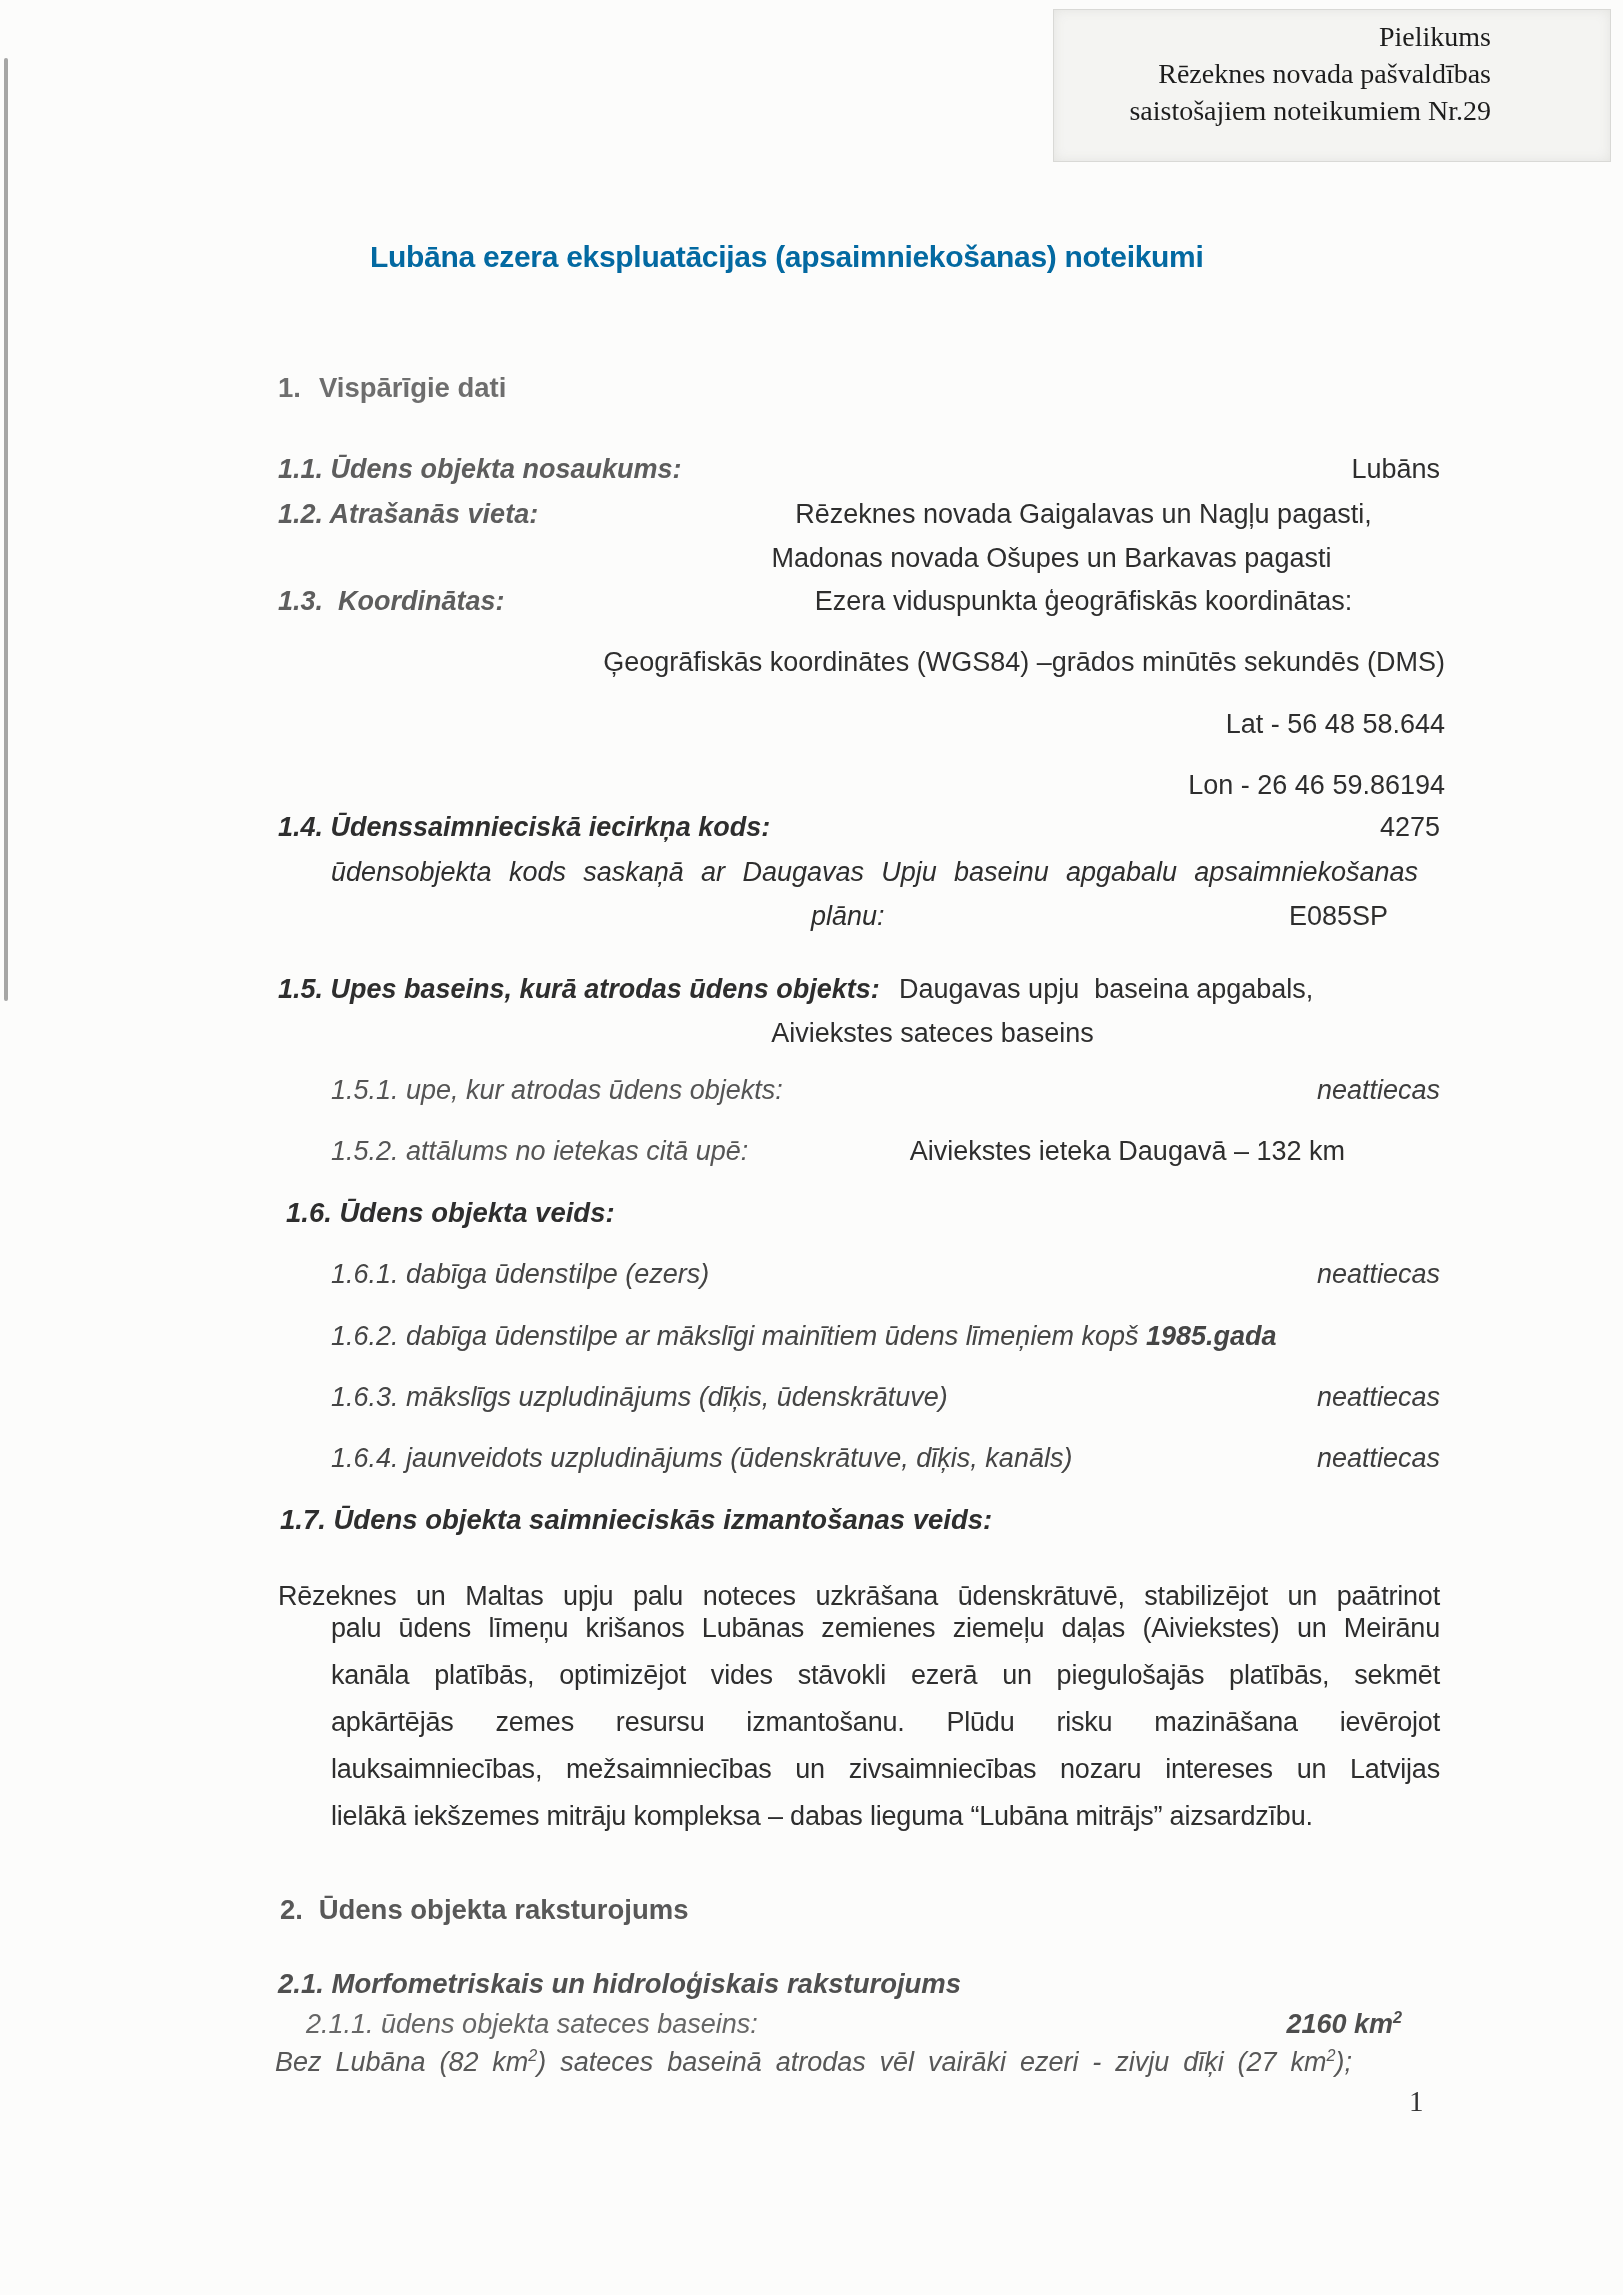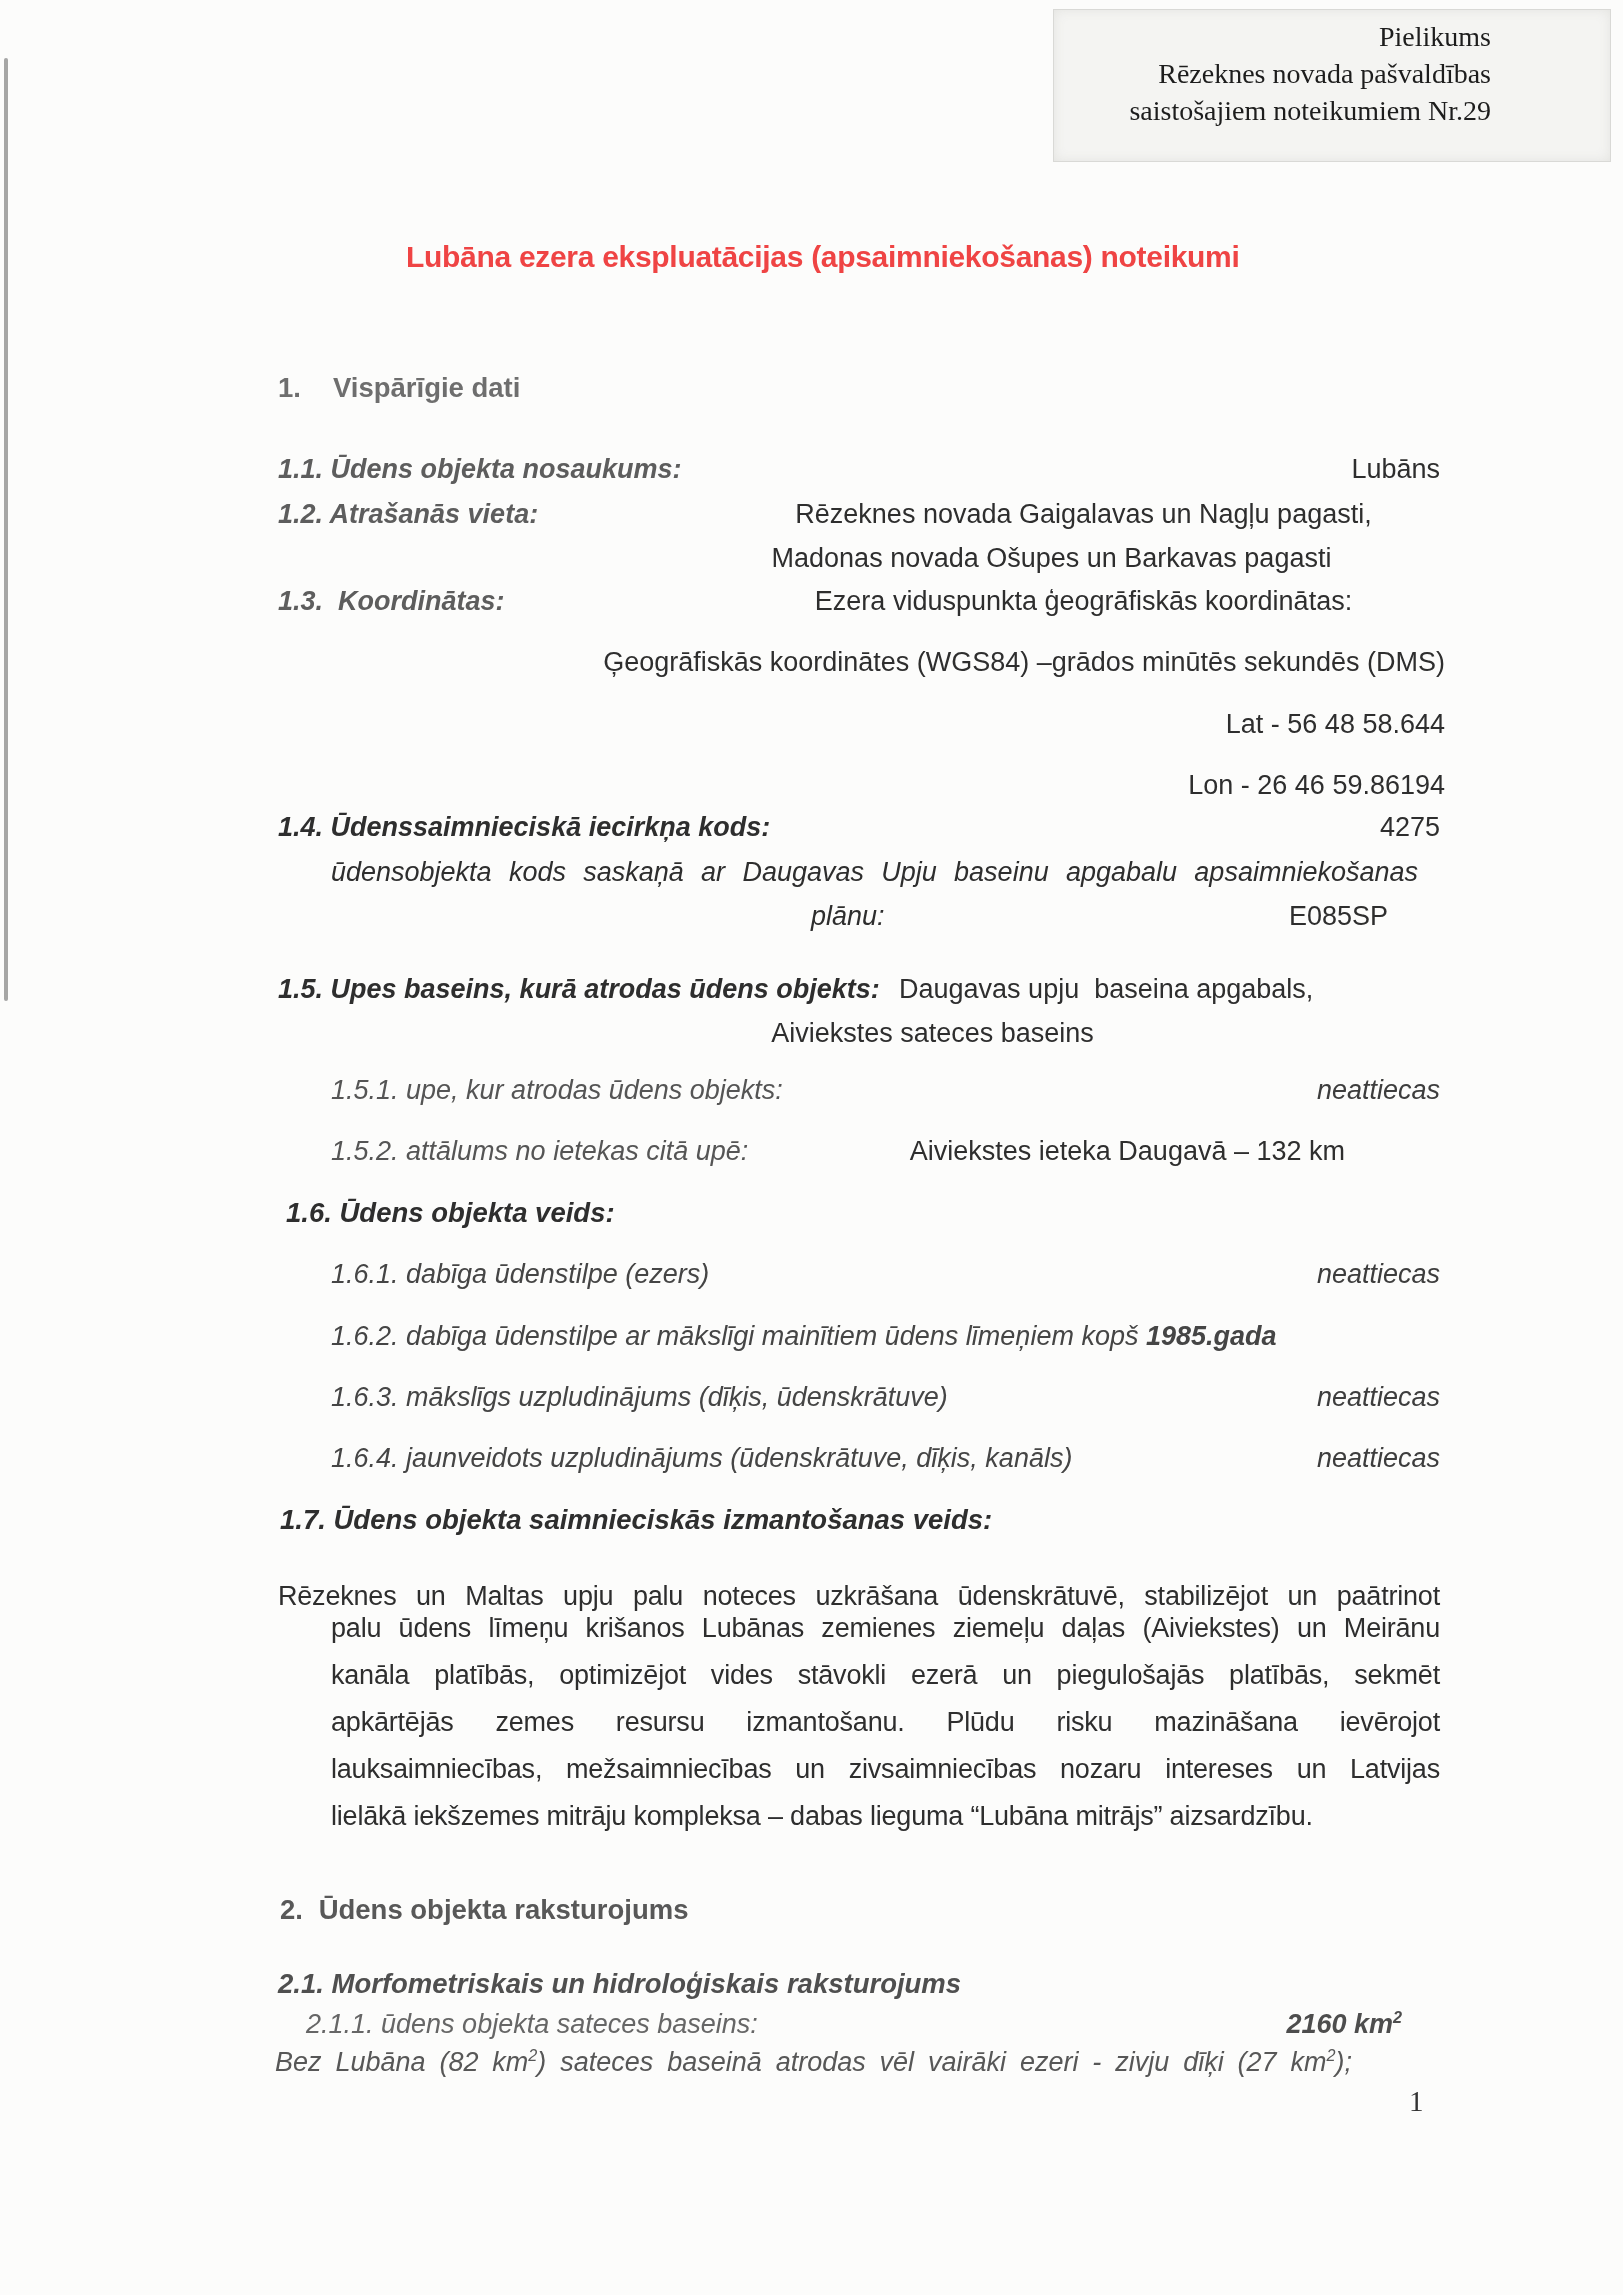--- a/index.html
+++ b/index.html
@@ -12,21 +12,21 @@
     color:#2e2e2e;
     overflow:hidden;
   }
   .abs{position:absolute;}
   .pre{white-space:pre-wrap;}
   .row{display:flex;justify-content:space-between;align-items:baseline;}
   .bi{font-weight:bold;font-style:italic;text-align:center;}
   .it{font-style:italic;}
   .b{font-weight:bold;}
   .title{
-    font-size:30px;font-weight:bold;color:#ef4444;letter-spacing:-0.3px;margin-left:36px;
+    font-size:30px;font-weight:bold;color:#0369a1;letter-spacing:-0.3px;
   }
   .annex-box{
     background:#f4f4f2;
     border:1.3px solid #d9d9d6;
     box-shadow:inset 0 0 11.8px #e3e3e0;
     font-family:"Liberation Serif", serif;
     font-size:28px;color:#1d1d1d;
     text-align:right;
     line-height:37px;
     box-sizing:border-box;
@@ -55,21 +55,21 @@
 
   <div class="abs annex-box" style="left:1053px;top:9.2px;width:558px;height:153px;">
     <div>Pielikums</div>
     <div>Rēzeknes novada pašvaldības</div>
     <div>saistošajiem noteikumiem Nr.29</div>
   </div>
 
   <div class="abs title" style="left:370px;top:240px;width:982px;">Lubāna ezera ekspluatācijas (apsaimniekošanas) noteikumi</div>
 
   <div class="abs b gray1" style="left:278px;top:372px;font-size:27.5px;">
-    <span>1.</span><span style="margin-left:32px;">Vispārīgie dati</span>
+    <span>1.</span><span style="margin-left:18px;">Vispārīgie dati</span>
   </div>
 
   <div class="abs row" style="left:278px;top:454px;width:1162px;">
     <span class="bi gray2 pre">1.1. Ūdens objekta nosaukums:</span>
     <span class="black">Lubāns</span>
   </div>
 
   <div class="abs row" style="left:278px;top:499px;width:1162px;">
     <span class="bi gray2 pre">1.2. Atrašanās vieta:</span>
     <span class="black pre" style="width:713px;text-align:center;">Rēzeknes novada Gaigalavas un Nagļu pagasti,</span>

